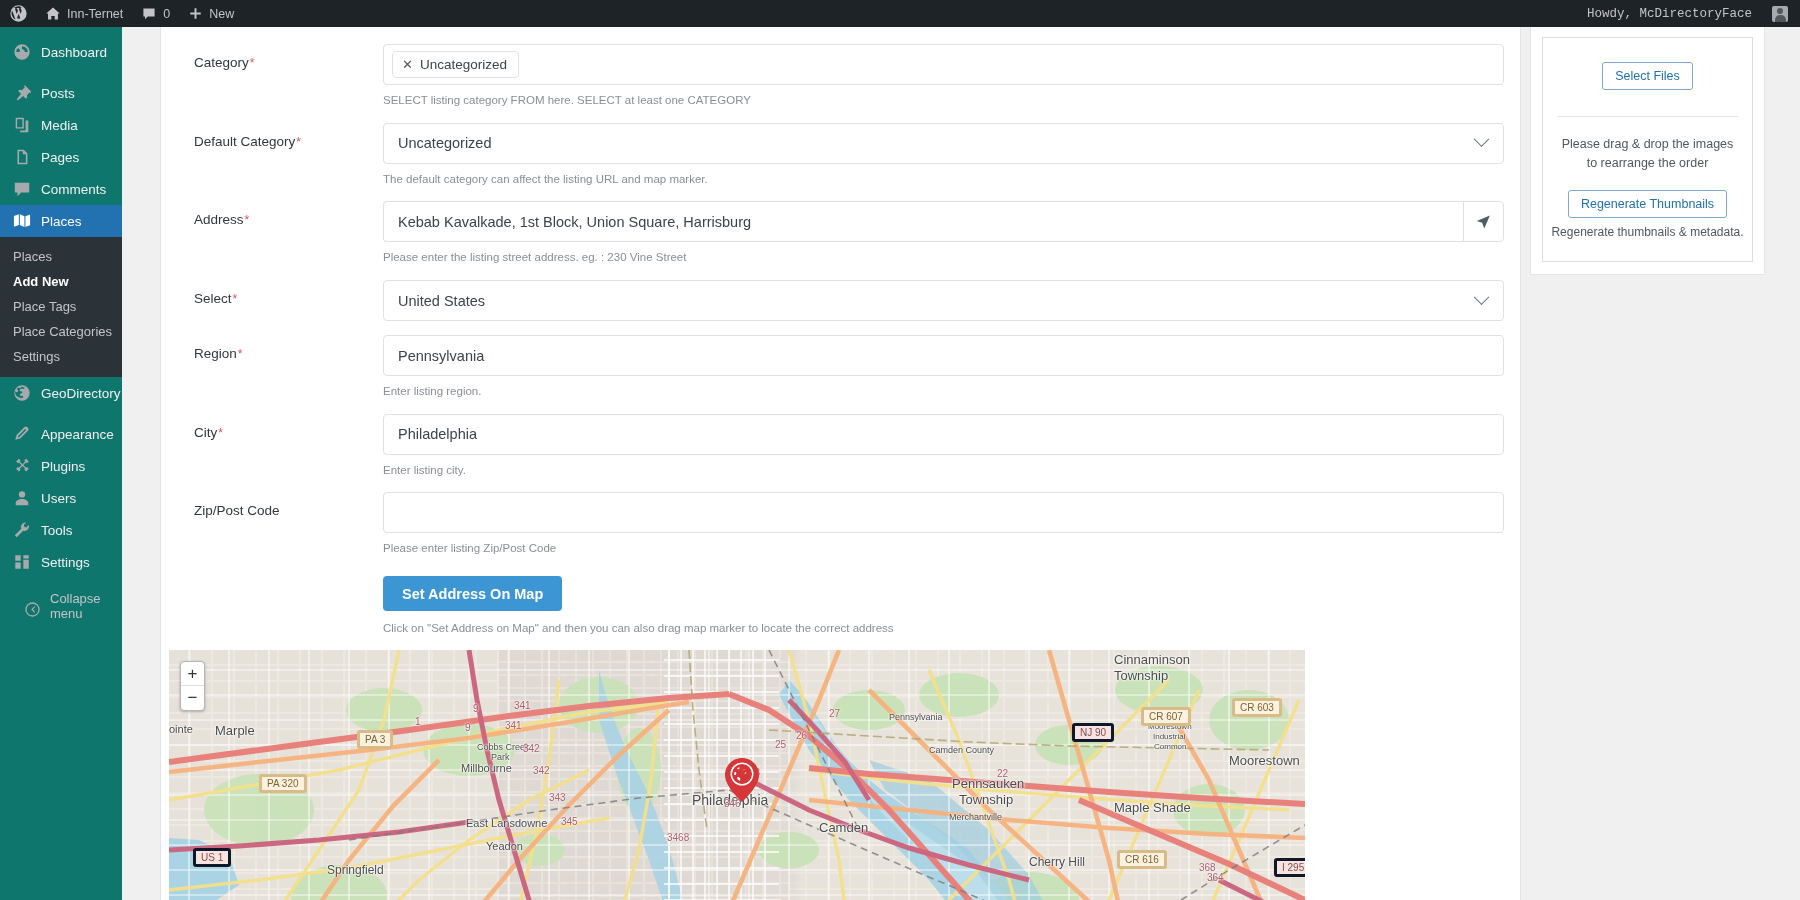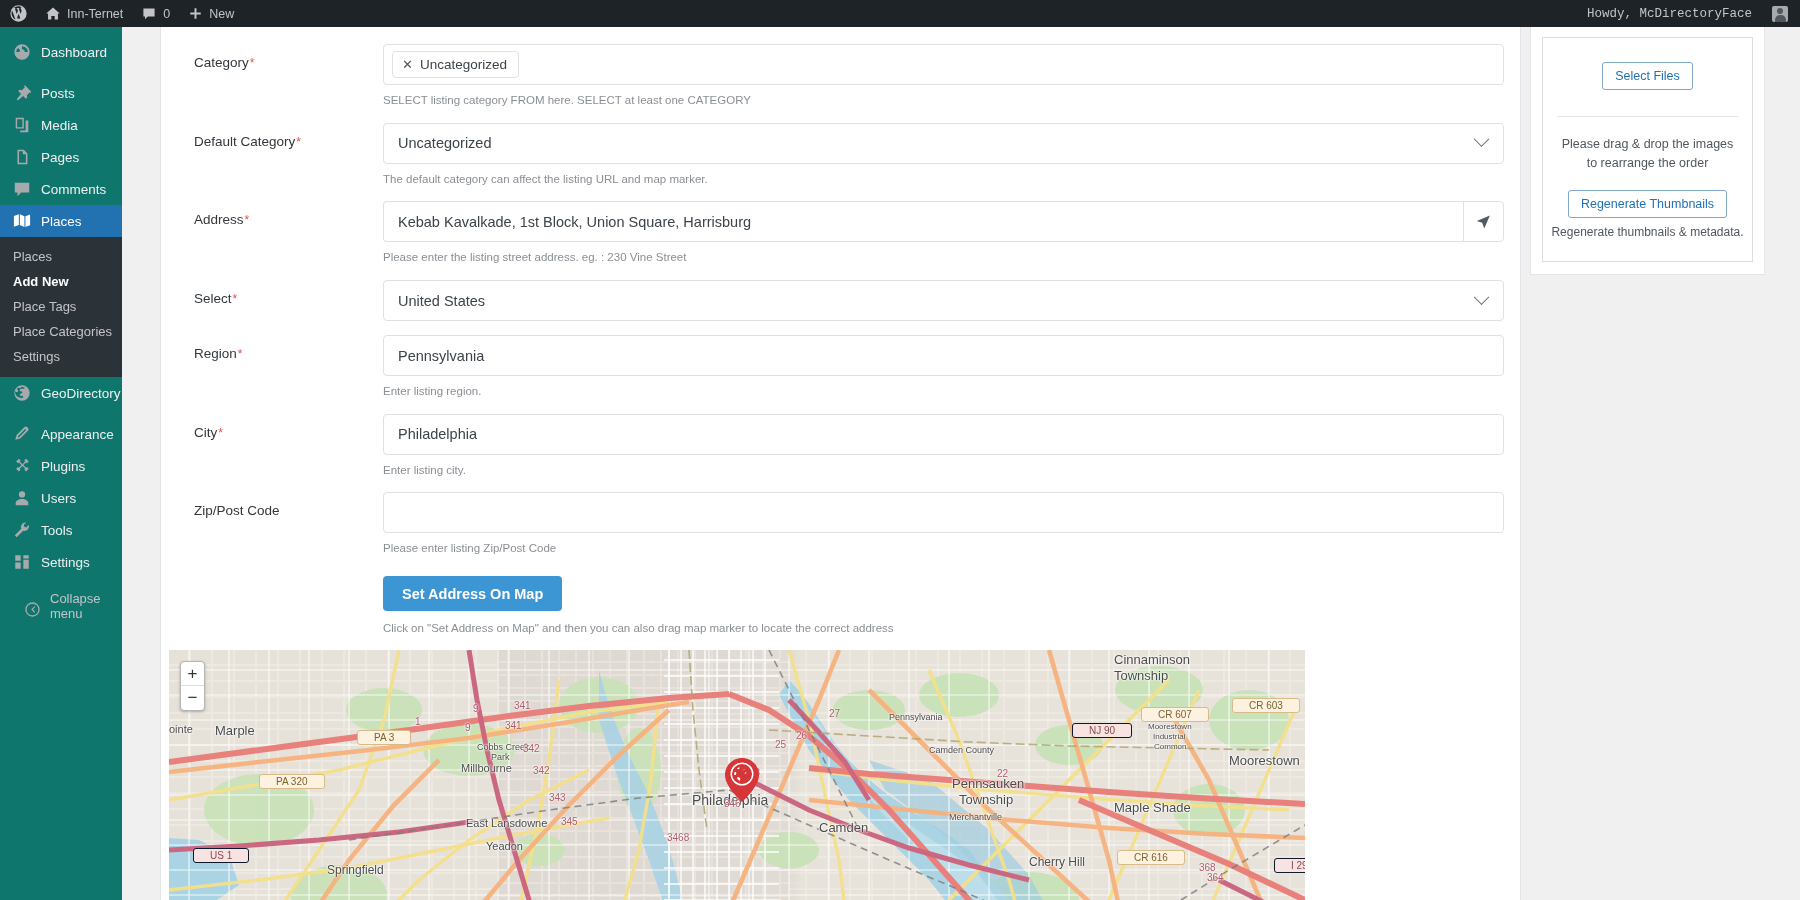--- a/index.html
+++ b/index.html
@@ -167,22 +167,22 @@
   .zoomctl div:first-child { border-bottom: 1px solid #ddd; }
   .maplbl {
     position: absolute; z-index: 4;
     font-family: "Liberation Sans", sans-serif;
     color: #4b4b4b; white-space: nowrap;
     text-shadow: 0 0 3px #fff, 0 0 2px #fff, 0 0 2px #fff;
     pointer-events: none;
   }
   .shield {
     position: absolute; z-index: 5;
-    background: #f8e3e3; border: 1px solid #0f172a; border-radius: 3px;
-    font-size: 10px; color: #8a4b4b; padding: 1px 16px;
+    background: #f8e3e3; border: 3px solid #0f172a; border-radius: 3px;
+    font-size: 10px; color: #8a4b4b; padding: 1px 5px;
     font-family: "Liberation Sans", sans-serif; white-space: nowrap;
   }
   .shield.y { background: #fdf2df; border-color: #d9bb87; color: #7d6330; }
   .rdnum {
     position: absolute; z-index: 5; font-size: 10px; color: #b05a6a;
     font-family: "Liberation Sans", sans-serif;
     text-shadow: 0 0 2px #fff, 0 0 2px #fff;
   }
   .marker { position: absolute; z-index: 9; width: 34px; height: 44px; }
 

